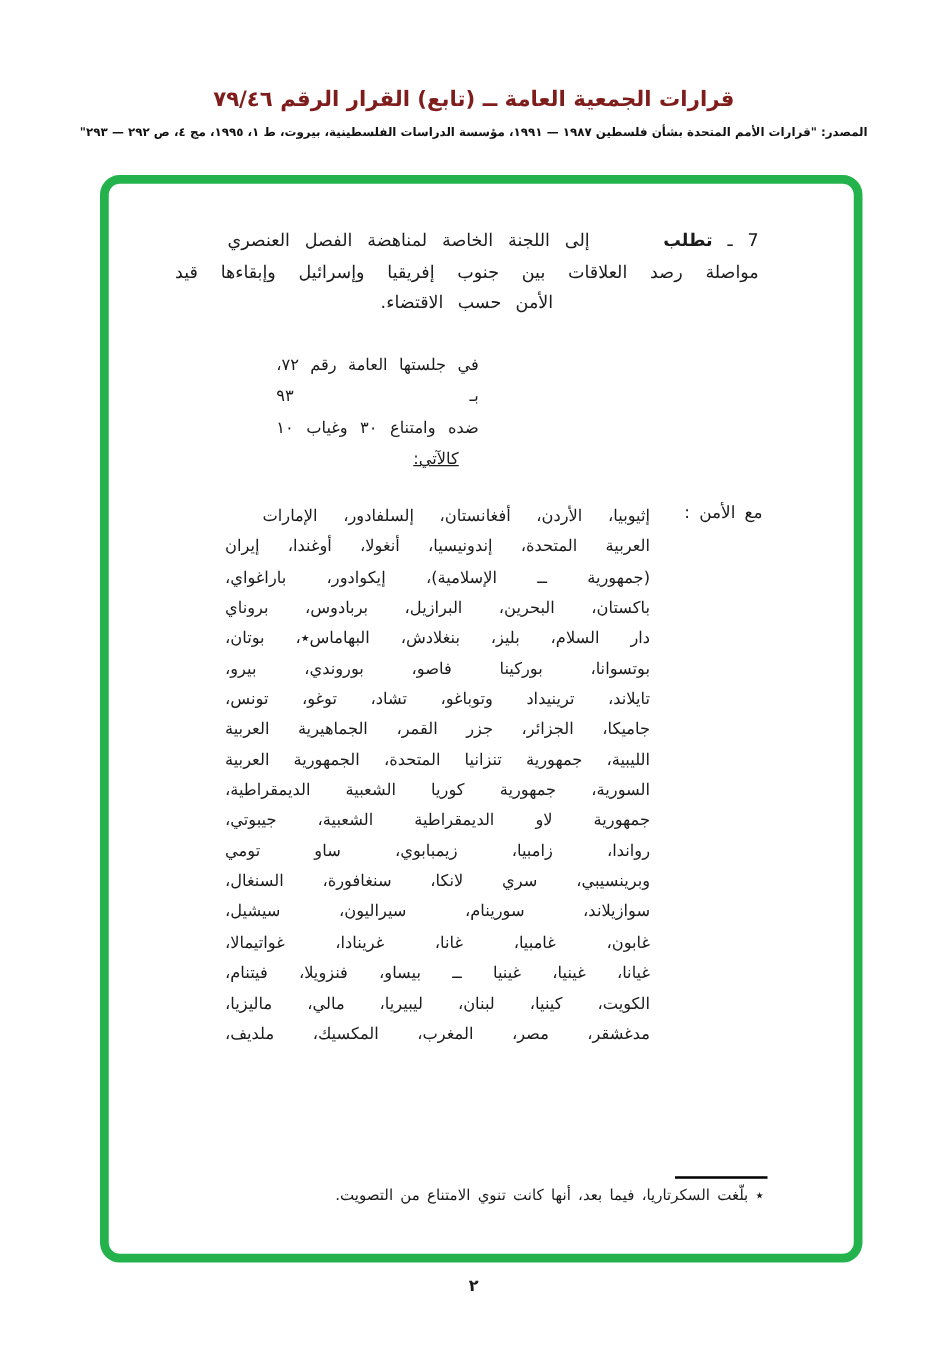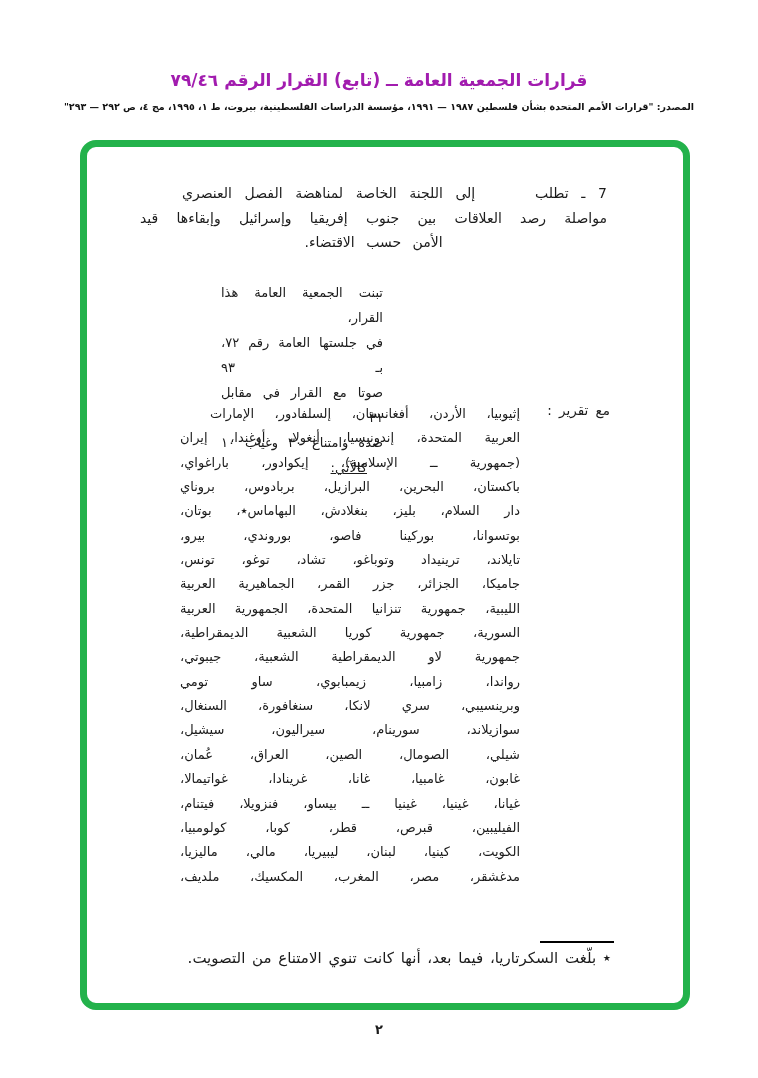--- a/index.html
+++ b/index.html
@@ -3,21 +3,21 @@
 <meta charset="utf-8">
 <style>
   html,body { margin:0; padding:0; background:#ffffff; }
   .page {
     position:relative; width:758px; height:1078px; background:#ffffff;
     overflow:hidden; direction:rtl;
     font-family:"DejaVu Sans", sans-serif; color:#1b1b1b;
   }
   .title {
     position:absolute; top:70px; left:0; right:0; text-align:center;
-    font-size:17px; font-weight:bold; color:#a21caf;
+    font-size:17px; font-weight:bold; color:#7f1d1d;
   }
   .source {
     position:absolute; top:101px; left:0; right:0; text-align:center;
     font-size:9.5px; font-weight:bold; color:#111;
   }
   .green-box {
     position:absolute; left:80px; top:140px; width:596px; height:856px;
     border:7px solid #23b24b; border-radius:16px; background:transparent;
   }
   .para1 {
@@ -25,36 +25,36 @@
     font-size:14px; line-height:24.5px;
   }
   .para2 {
     position:absolute; top:280px; right:375px; width:162px;
     font-size:13px; line-height:25px;
   }
   .jline { text-align:justify; text-align-last:justify; word-spacing:2px; }
   .p1-first { padding-left:42px; }
   .p1-last { text-align:center; text-align-last:center; word-spacing:7px; }
   .p2-last { text-align-last:right; padding-left:0; padding-right:16px;text-decoration:underline; }
-  .bold-word { font-weight:normal;margin-left:47px; }
+  .bold-word { font-weight:bold;margin-left:47px; }
   .vote-label {
     position:absolute; top:402px; right:148px; font-size:13.5px;
     word-spacing:3px; white-space:nowrap;
   }
   .vote-list {
     position:absolute; top:402px; right:238px; width:340px;
     font-size:13px; line-height:24.35px;
   }
   .vl-first { padding-left:30px; }
   .footnote-rule {
     position:absolute; top:941px; right:144px; width:74px;
     border-top:2px solid #000; height:0;
   }
   .footnote {
-    position:absolute; top:949px; right:147px; font-size:15px;
+    position:absolute; top:949px; right:147px; font-size:12px;
     white-space:nowrap; word-spacing:2px;
   }
   .page-number {
     position:absolute; top:1022px; left:0; right:0; text-align:center;
     font-size:13px; font-weight:bold;
   }
 </style>
 </head>
 <body>
 
@@ -66,48 +66,44 @@
 
   <div class="green-box"></div>
 
   <div class="para1">
     <div class="jline p1-first"><span>7 ـ </span><span class="bold-word">تطلب</span><span> إلى اللجنة الخاصة لمناهضة الفصل العنصري</span></div>
     <div class="jline">مواصلة رصد العلاقات بين جنوب إفريقيا وإسرائيل وإبقاءها قيد</div>
     <div class="p1-last">الأمن حسب الاقتضاء.</div>
   </div>
 
   <div class="para2">
-    <div class="jline">تبنت الجمعية العامة هذا القرار،</div>
     <div class="jline">في جلستها العامة رقم ٧٢، بـ ٩٣</div>
-    <div class="jline">صوتا مع القرار في مقابل ٣١</div>
     <div class="jline">ضده وامتناع ٣٠ وغياب ١٠</div>
     <div class="jline p2-last">كالآتي:</div>
   </div>
 
-  <div class="vote-label">مع تقرير :</div>
+  <div class="vote-label">مع الأمن :</div>
 
   <div class="vote-list">
     <div class="jline vl-first">إثيوبيا، الأردن، أفغانستان، إلسلفادور، الإمارات</div>
     <div class="jline">العربية المتحدة، إندونيسيا، أنغولا، أوغندا، إيران</div>
     <div class="jline">(جمهورية ــ الإسلامية)، إيكوادور، باراغواي،</div>
     <div class="jline">باكستان، البحرين، البرازيل، بربادوس، بروناي</div>
     <div class="jline">دار السلام، بليز، بنغلادش، البهاماس٭، بوتان،</div>
     <div class="jline">بوتسوانا، بوركينا فاصو، بوروندي، بيرو،</div>
     <div class="jline">تايلاند، ترينيداد وتوباغو، تشاد، توغو، تونس،</div>
     <div class="jline">جاميكا، الجزائر، جزر القمر، الجماهيرية العربية</div>
     <div class="jline">الليبية، جمهورية تنزانيا المتحدة، الجمهورية العربية</div>
     <div class="jline">السورية، جمهورية كوريا الشعبية الديمقراطية،</div>
     <div class="jline">جمهورية لاو الديمقراطية الشعبية، جيبوتي،</div>
     <div class="jline">رواندا، زامبيا، زيمبابوي، ساو تومي</div>
     <div class="jline">وبرينسيبي، سري لانكا، سنغافورة، السنغال،</div>
     <div class="jline">سوازيلاند، سورينام، سيراليون، سيشيل،</div>
-    <div class="jline">شيلي، الصومال، الصين، العراق، عُمان،</div>
     <div class="jline">غابون، غامبيا، غانا، غرينادا، غواتيمالا،</div>
     <div class="jline">غيانا، غينيا، غينيا ــ بيساو، فنزويلا، فيتنام،</div>
-    <div class="jline">الفيليبين، قبرص، قطر، كوبا، كولومبيا،</div>
     <div class="jline">الكويت، كينيا، لبنان، ليبيريا، مالي، ماليزيا،</div>
     <div class="jline">مدغشقر، مصر، المغرب، المكسيك، ملديف،</div>
   </div>
 
   <div class="footnote-rule"></div>
 
   <div class="footnote">٭ بلّغت السكرتاريا، فيما بعد، أنها كانت تنوي الامتناع من التصويت.</div>
 
   <div class="page-number">٢</div>
 

